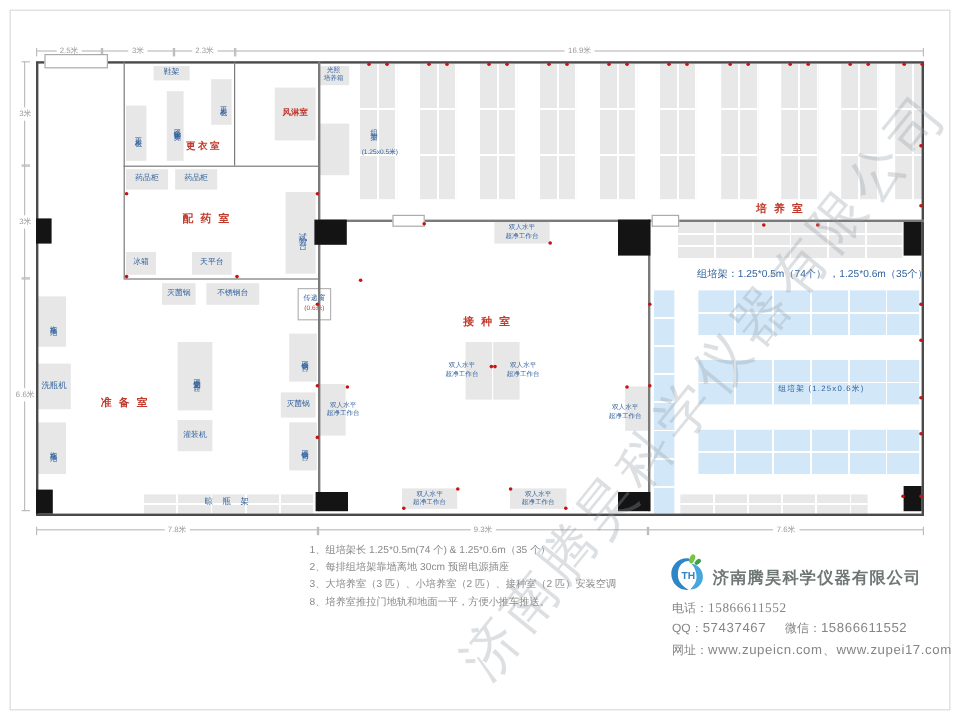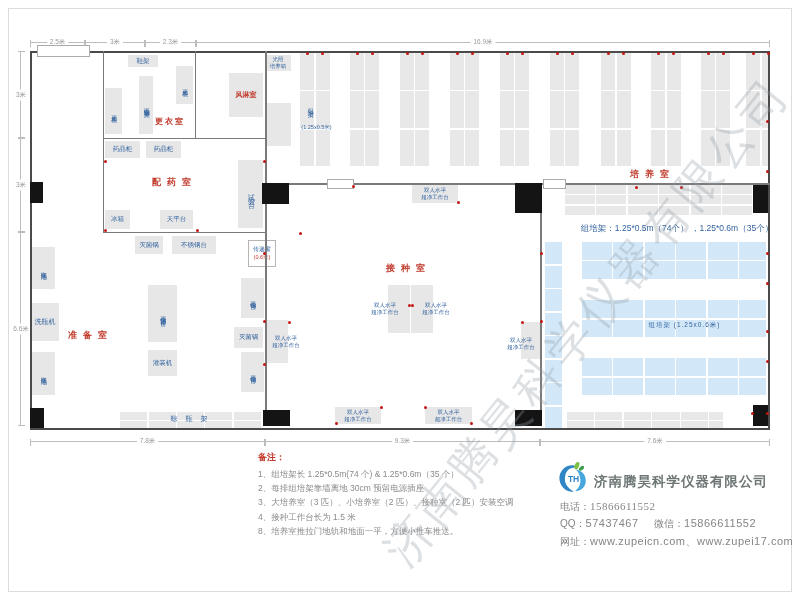--- a/index.html
+++ b/index.html
@@ -129,21 +129,21 @@
   <div class="col" style="left:753px;top:185px;width:15px;height:28px;"></div>
   <div class="col" style="left:30px;top:408px;width:14px;height:20px;"></div>
   <div class="col" style="left:263px;top:410px;width:27px;height:16px;"></div>
   <div class="col" style="left:515px;top:410px;width:27px;height:16px;"></div>
   <div class="col" style="left:753px;top:405px;width:15px;height:21px;"></div>
 
   <div class="room-label" style="left:155px;top:116px;font-size:8px;letter-spacing:2px;">更衣室</div>
   <div class="room-label" style="left:152px;top:176px;">配药室</div>
   <div class="room-label" style="left:630px;top:168px;">培养室</div>
   <div class="room-label" style="left:386px;top:262px;">接种室</div>
-  <div class="room-label" style="left:68px;top:329px;font-family:Liberation Mono, monospace;">准备室</div>
+  <div class="room-label" style="left:84px;top:329px;font-family:Liberation Mono, monospace;">准备室</div>
 
   <div class="eq" style="left:128px;top:55px;width:30px;height:12px;">
       <span>鞋架</span>
     </div>
   <div class="eq" style="left:176px;top:66px;width:17px;height:38px;font-size:6px;">
       <span class="v">更衣柜</span>
     </div>
   <div class="eq" style="left:139px;top:76px;width:14px;height:58px;font-size:6px;">
       <span class="v">不锈钢条凳</span>
     </div>
@@ -323,25 +323,23 @@
     <div class="dot" style="left: 540px; top: 252px;"></div>
     <div class="dot" style="left: 540px; top: 320px;"></div>
     <div class="dot" style="left: 751px; top: 412px;"></div>
     <div class="dot" style="left: 635px; top: 186px;"></div>
     <div class="dot" style="left: 680px; top: 186px;"></div>
   </div>
 
 <div class="watermark">济南腾昊科学仪器有限公司</div>
 
 <div class="notes">
-  <div class="ntitle">备注：</div>
   <div class="nitem">1、组培架长 1.25*0.5m(74 个) &amp; 1.25*0.6m（35 个）</div>
   <div class="nitem">2、每排组培架靠墙离地 30cm 预留电源插座</div>
   <div class="nitem">3、大培养室（3 匹）、小培养室（2 匹）、接种室（2 匹）安装空调</div>
-  <div class="nitem">4、接种工作台长为 1.5 米</div>
   <div class="nitem">8、培养室推拉门地轨和地面一平，方便小推车推送。</div>
 </div>
 
 <div class="company">
   <svg class="logo" width="34" height="34" viewBox="0 0 40 40">
     <path d="M21 5 C11 4 4 12 4 20 C4 30 12 37 21 36 C14 32 10 27 10.5 20 C11 12 15 7.5 23 7.5 Z" fill="#2f86c7"></path>
     <path d="M23 10 C31 11 35.5 17 35 24 C34.5 31 29 35.5 22.5 35.5 C27.5 31 29.5 26.5 28.5 20.5 C27.7 15.5 26 12 23 10 Z" fill="#45a7dd"></path>
     <ellipse cx="24.5" cy="5.5" rx="2.6" ry="4.6" fill="#7cc142" transform="rotate(22 24.5 5.5)"></ellipse>
     <ellipse cx="30" cy="8.5" rx="2.1" ry="3.6" fill="#3f9e4d" transform="rotate(48 30 8.5)"></ellipse>
     <text x="14" y="25" font-size="10" font-weight="bold" fill="#2f86c7" font-family="Liberation Sans, sans-serif">TH</text>

